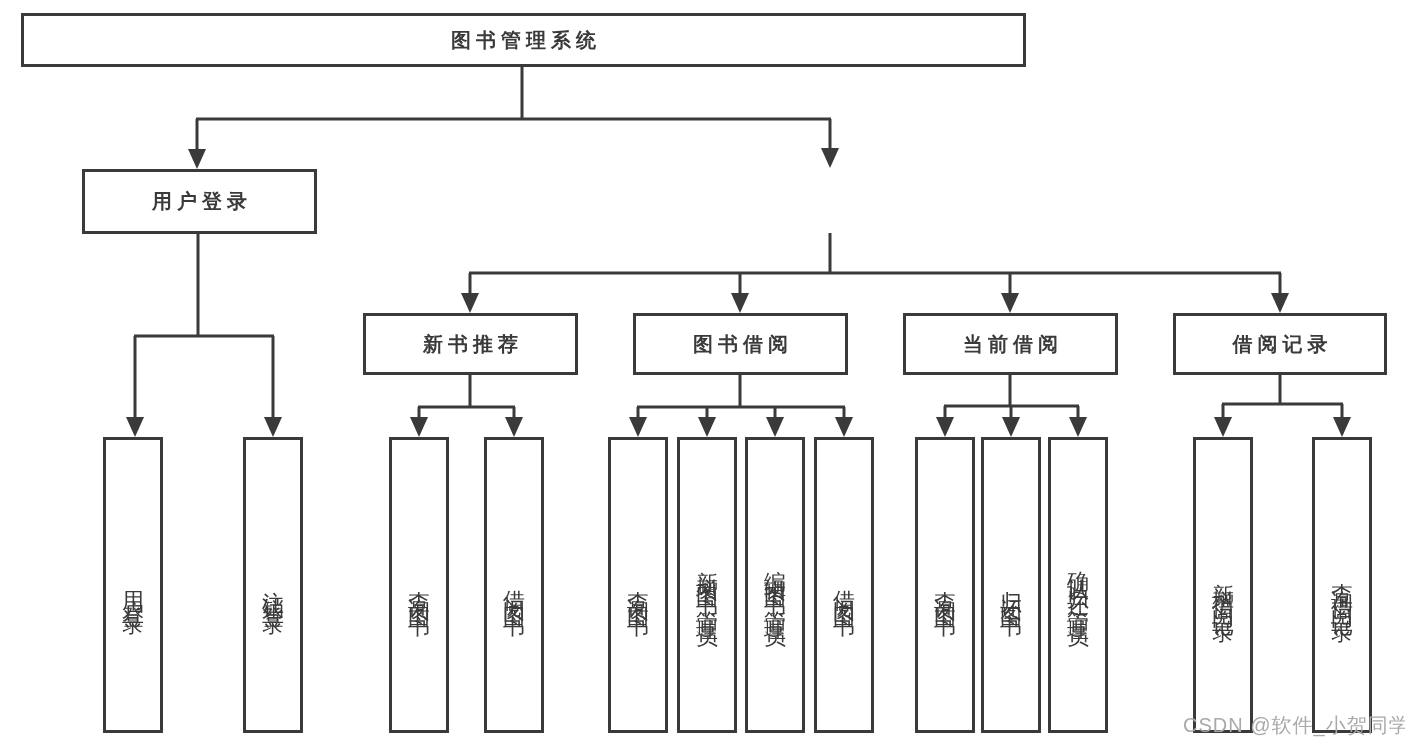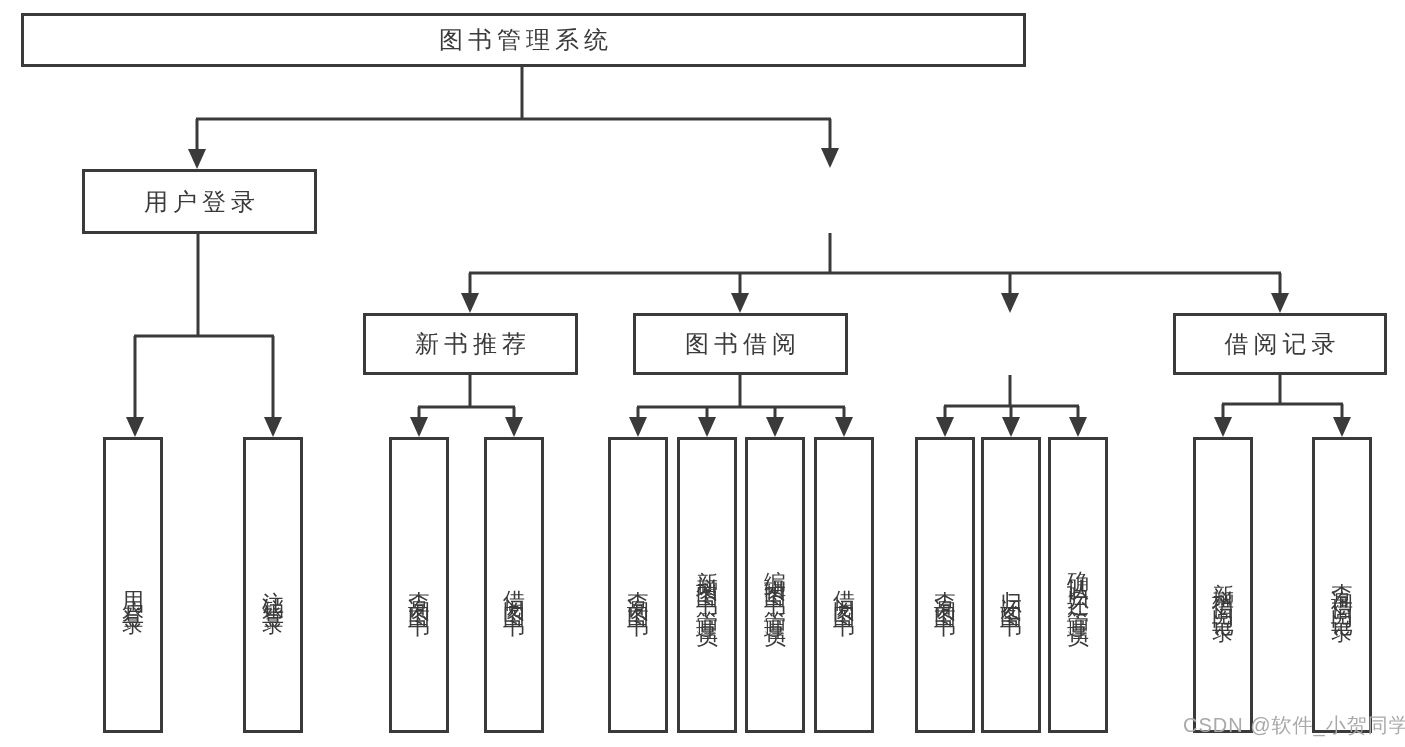--- a/index.html
+++ b/index.html
@@ -6,21 +6,21 @@
   .stage{
     position:relative;width:1405px;height:747px;background:#ffffff;
     font-family:"Liberation Sans","DejaVu Sans",sans-serif;overflow:hidden;
   }
   .stage svg{position:absolute;left:0;top:0;}
   .box{
     position:absolute;box-sizing:border-box;background:#ffffff;
     border:3px solid #3a3a3a;display:flex;align-items:center;justify-content:center;
     color:#3a3a3a;z-index:2;
   }
-  .hbox{font-size:24px;}
+  .hbox{font-size:20px;font-weight:bold;}
   .hbox span{letter-spacing:5px;margin-right:-5px;white-space:nowrap;}
   .vbox span{
     writing-mode:vertical-lr;text-orientation:mixed;
     font-size:22px;letter-spacing:8px;margin-bottom:-8px;line-height:1;
   }
   .watermark{
     position:absolute;left:1183px;top:712px;z-index:3;
     font-size:20px;letter-spacing:1px;white-space:nowrap;
   }
 </style>
@@ -91,20 +91,23 @@
   <div class="box hbox" style="left: 82px; top: 169px; width: 235px; height: 65px; border-color: rgb(58, 58, 58); color: rgb(58, 58, 58);">
     <span>用户登录</span>
   </div>
 
   <div class="box hbox" style="left: 633px; top: 313px; width: 215px; height: 62px; border-color: rgb(58, 58, 58); color: rgb(58, 58, 58);">
     <span>图书借阅</span>
   </div>
   <div class="box hbox" style="left: 363px; top: 313px; width: 215px; height: 62px; border-color: rgb(58, 58, 58); color: rgb(58, 58, 58);">
     <span>新书推荐</span>
   </div>
+  <div class="box hbox" style="left: 903px; top: 313px; width: 215px; height: 62px; border-color: rgb(58, 58, 58); color: rgb(58, 58, 58);">
+    <span>当前借阅</span>
+  </div>
   <div class="box hbox" style="left: 1173px; top: 313px; width: 214px; height: 62px; border-color: rgb(58, 58, 58); color: rgb(58, 58, 58);">
     <span>借阅记录</span>
   </div>
 
   <div class="box vbox" style="left: 103px; top: 437px; width: 60px; height: 296px; border-color: rgb(58, 58, 58); color: rgb(58, 58, 58);">
     <span>用户登录</span>
   </div>
   <div class="box vbox" style="left: 243px; top: 437px; width: 60px; height: 296px; border-color: rgb(58, 58, 58); color: rgb(58, 58, 58);">
     <span>注销登录</span>
   </div>

